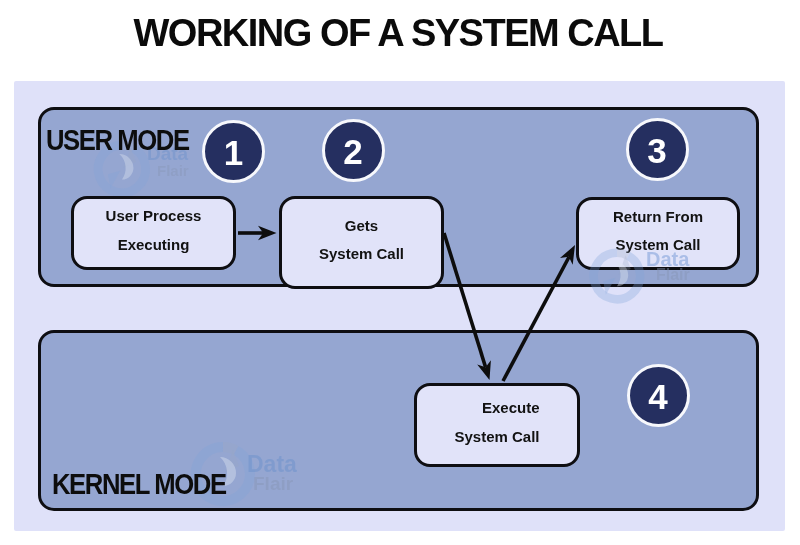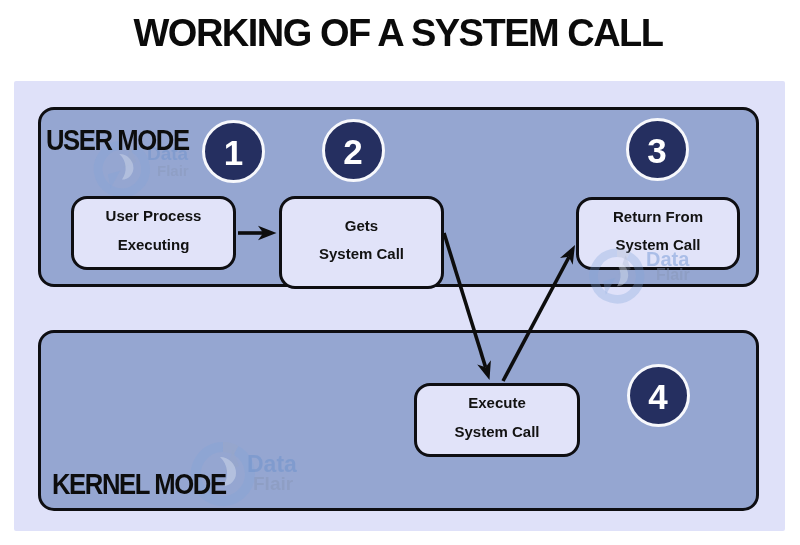--- a/index.html
+++ b/index.html
@@ -50,21 +50,21 @@
     <text x="247" y="472" font-size="23" font-weight="bold" fill="#6d92cc" opacity="0.5" font-family="Liberation Sans">Data</text>
     <text x="253" y="490" font-size="19" font-weight="bold" fill="#8795b5" opacity="0.45" font-family="Liberation Sans">Flair</text>
   </g>
 </svg>
 <div class="modelabel" style="left:46px;top:124px;">USER MODE</div>
 <div class="modelabel" style="left:52px;top:468px;">KERNEL MODE</div>
 
 <div class="box" style="left:71px;top:196px;width:165px;height:74px;">User Process<br>Executing</div>
 <div class="box" style="left:279px;top:196px;width:165px;height:93px;">Gets<br>System Call</div>
 <div class="box" style="left:576px;top:197px;width:164px;height:73px;">Return From<br>System Call</div>
-<div class="box" style="left:414px;top:383px;width:166px;height:74px;">Execute<br>System Call</div>
+<div class="box" style="left:414px;top:383px;width:166px;height:84px;text-align:right;">Execute<br>System Call</div>
 
 <div class="circ" style="left:202px;top:119.5px;">1</div>
 <div class="circ" style="left:321.5px;top:118.5px;">2</div>
 <div class="circ" style="left:625.5px;top:117.5px;">3</div>
 <div class="circ" style="left:626.5px;top:363.5px;">4</div>
 
 <svg class="ovl" width="800" height="545" viewBox="0 0 800 545">
   <g>
 
     <use href="#dflogo" transform="translate(617,276) scale(0.86)" opacity="0.55"></use>

